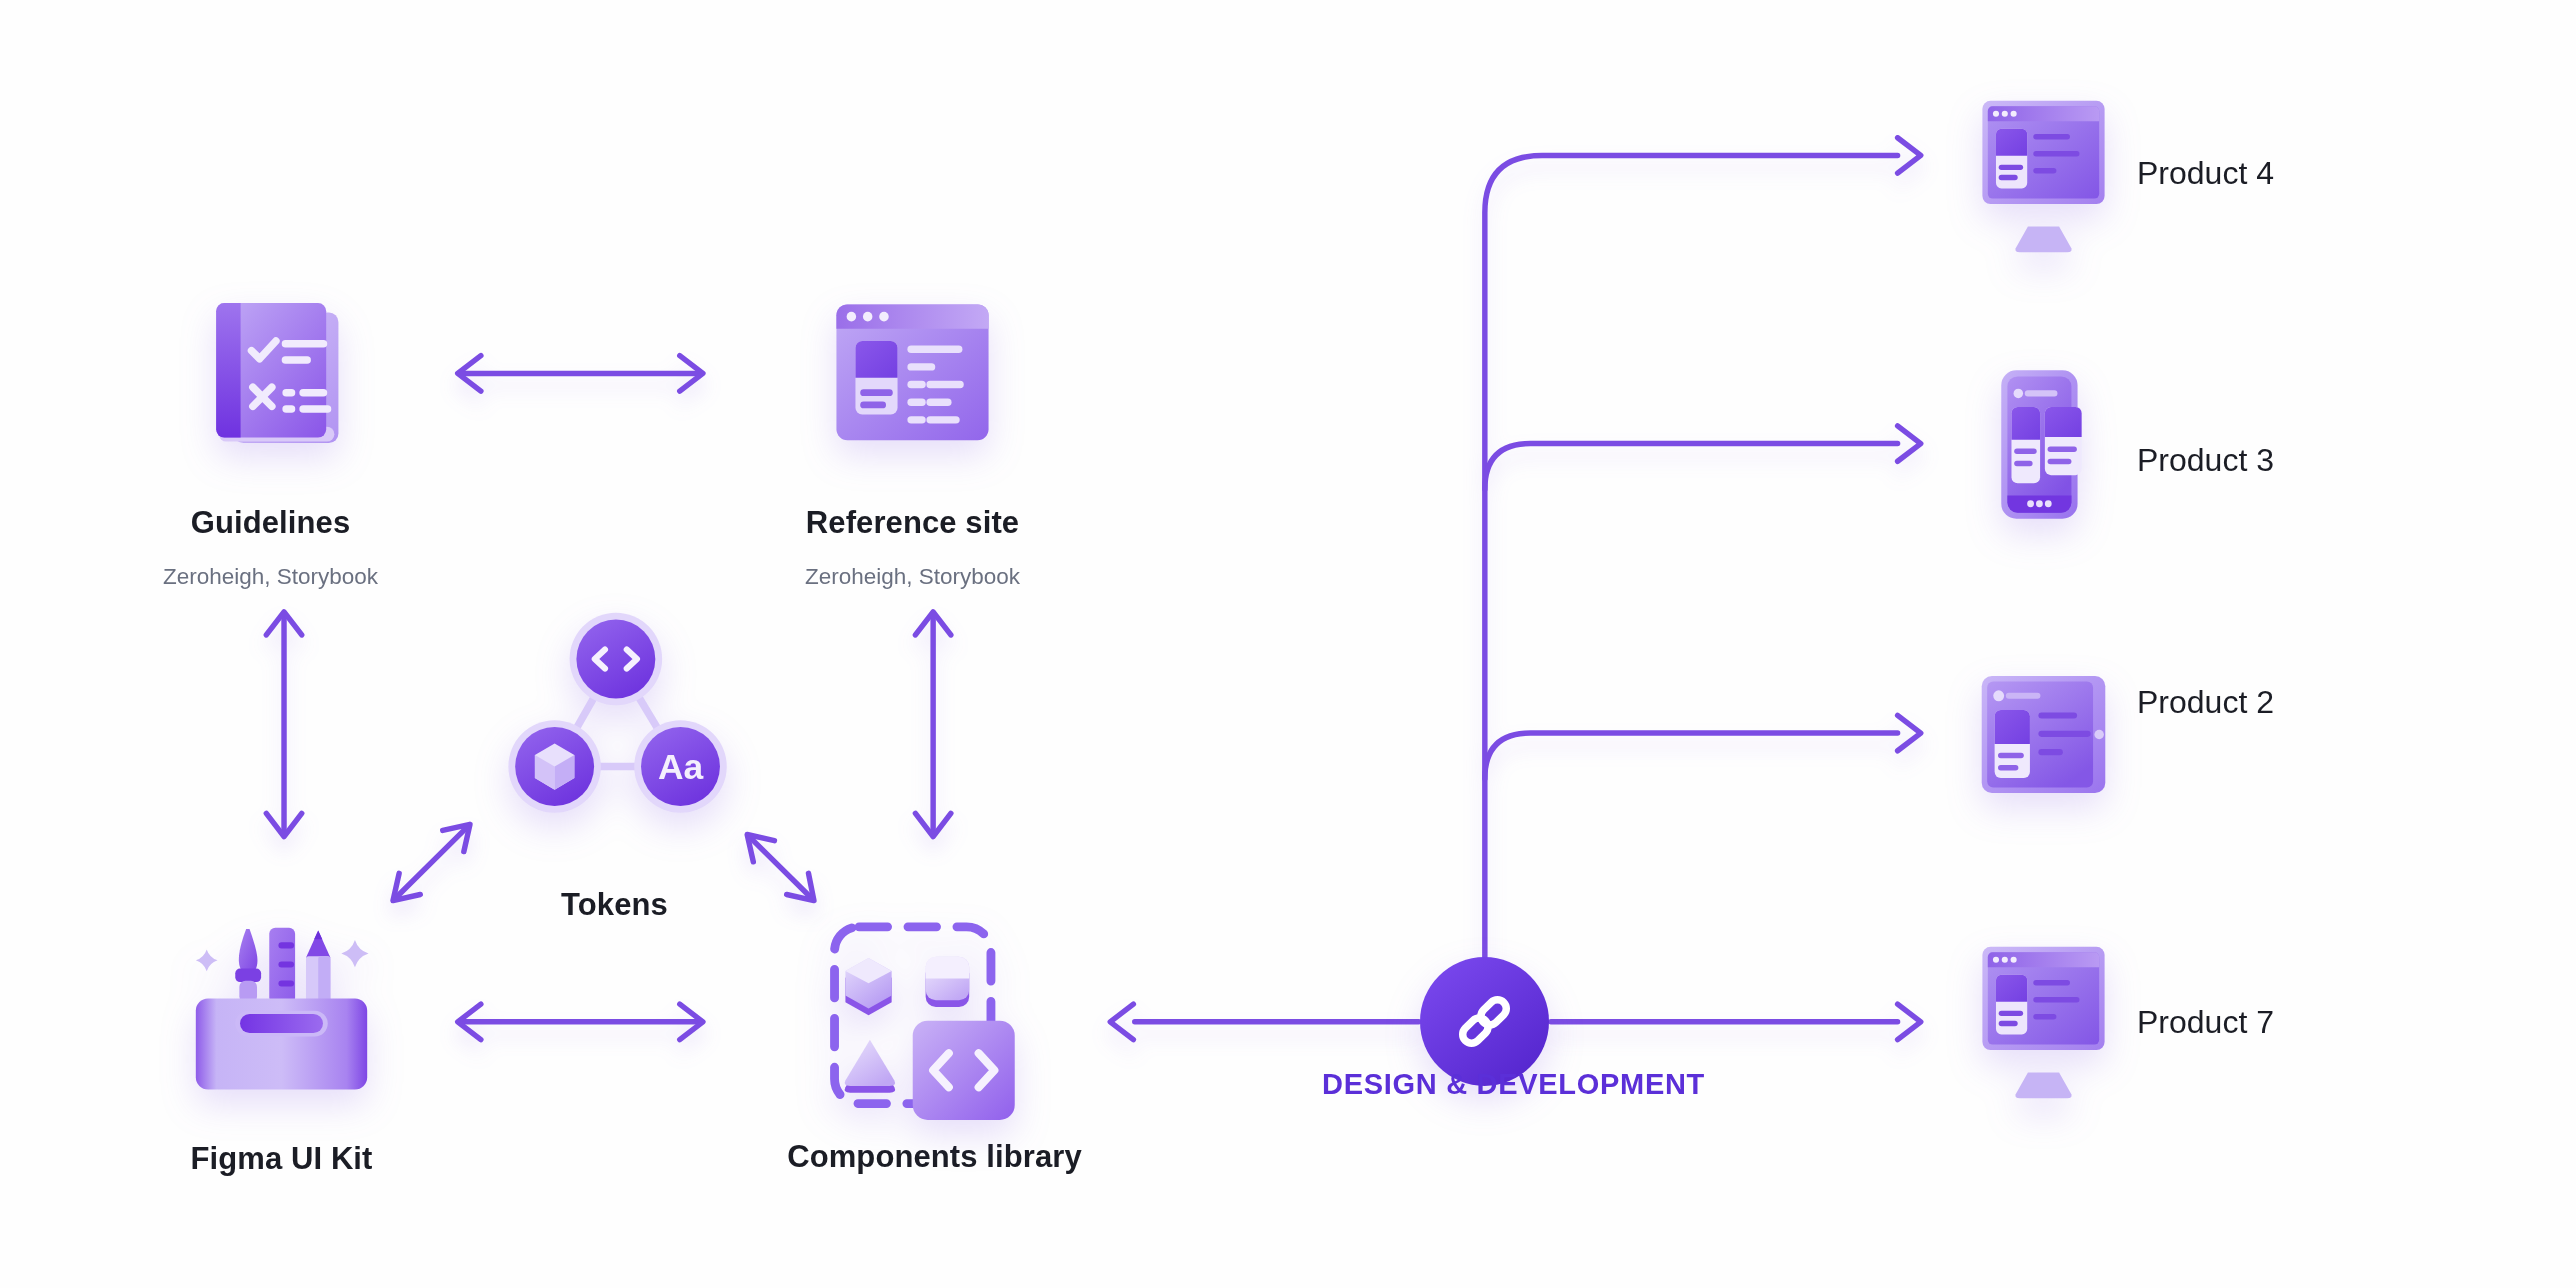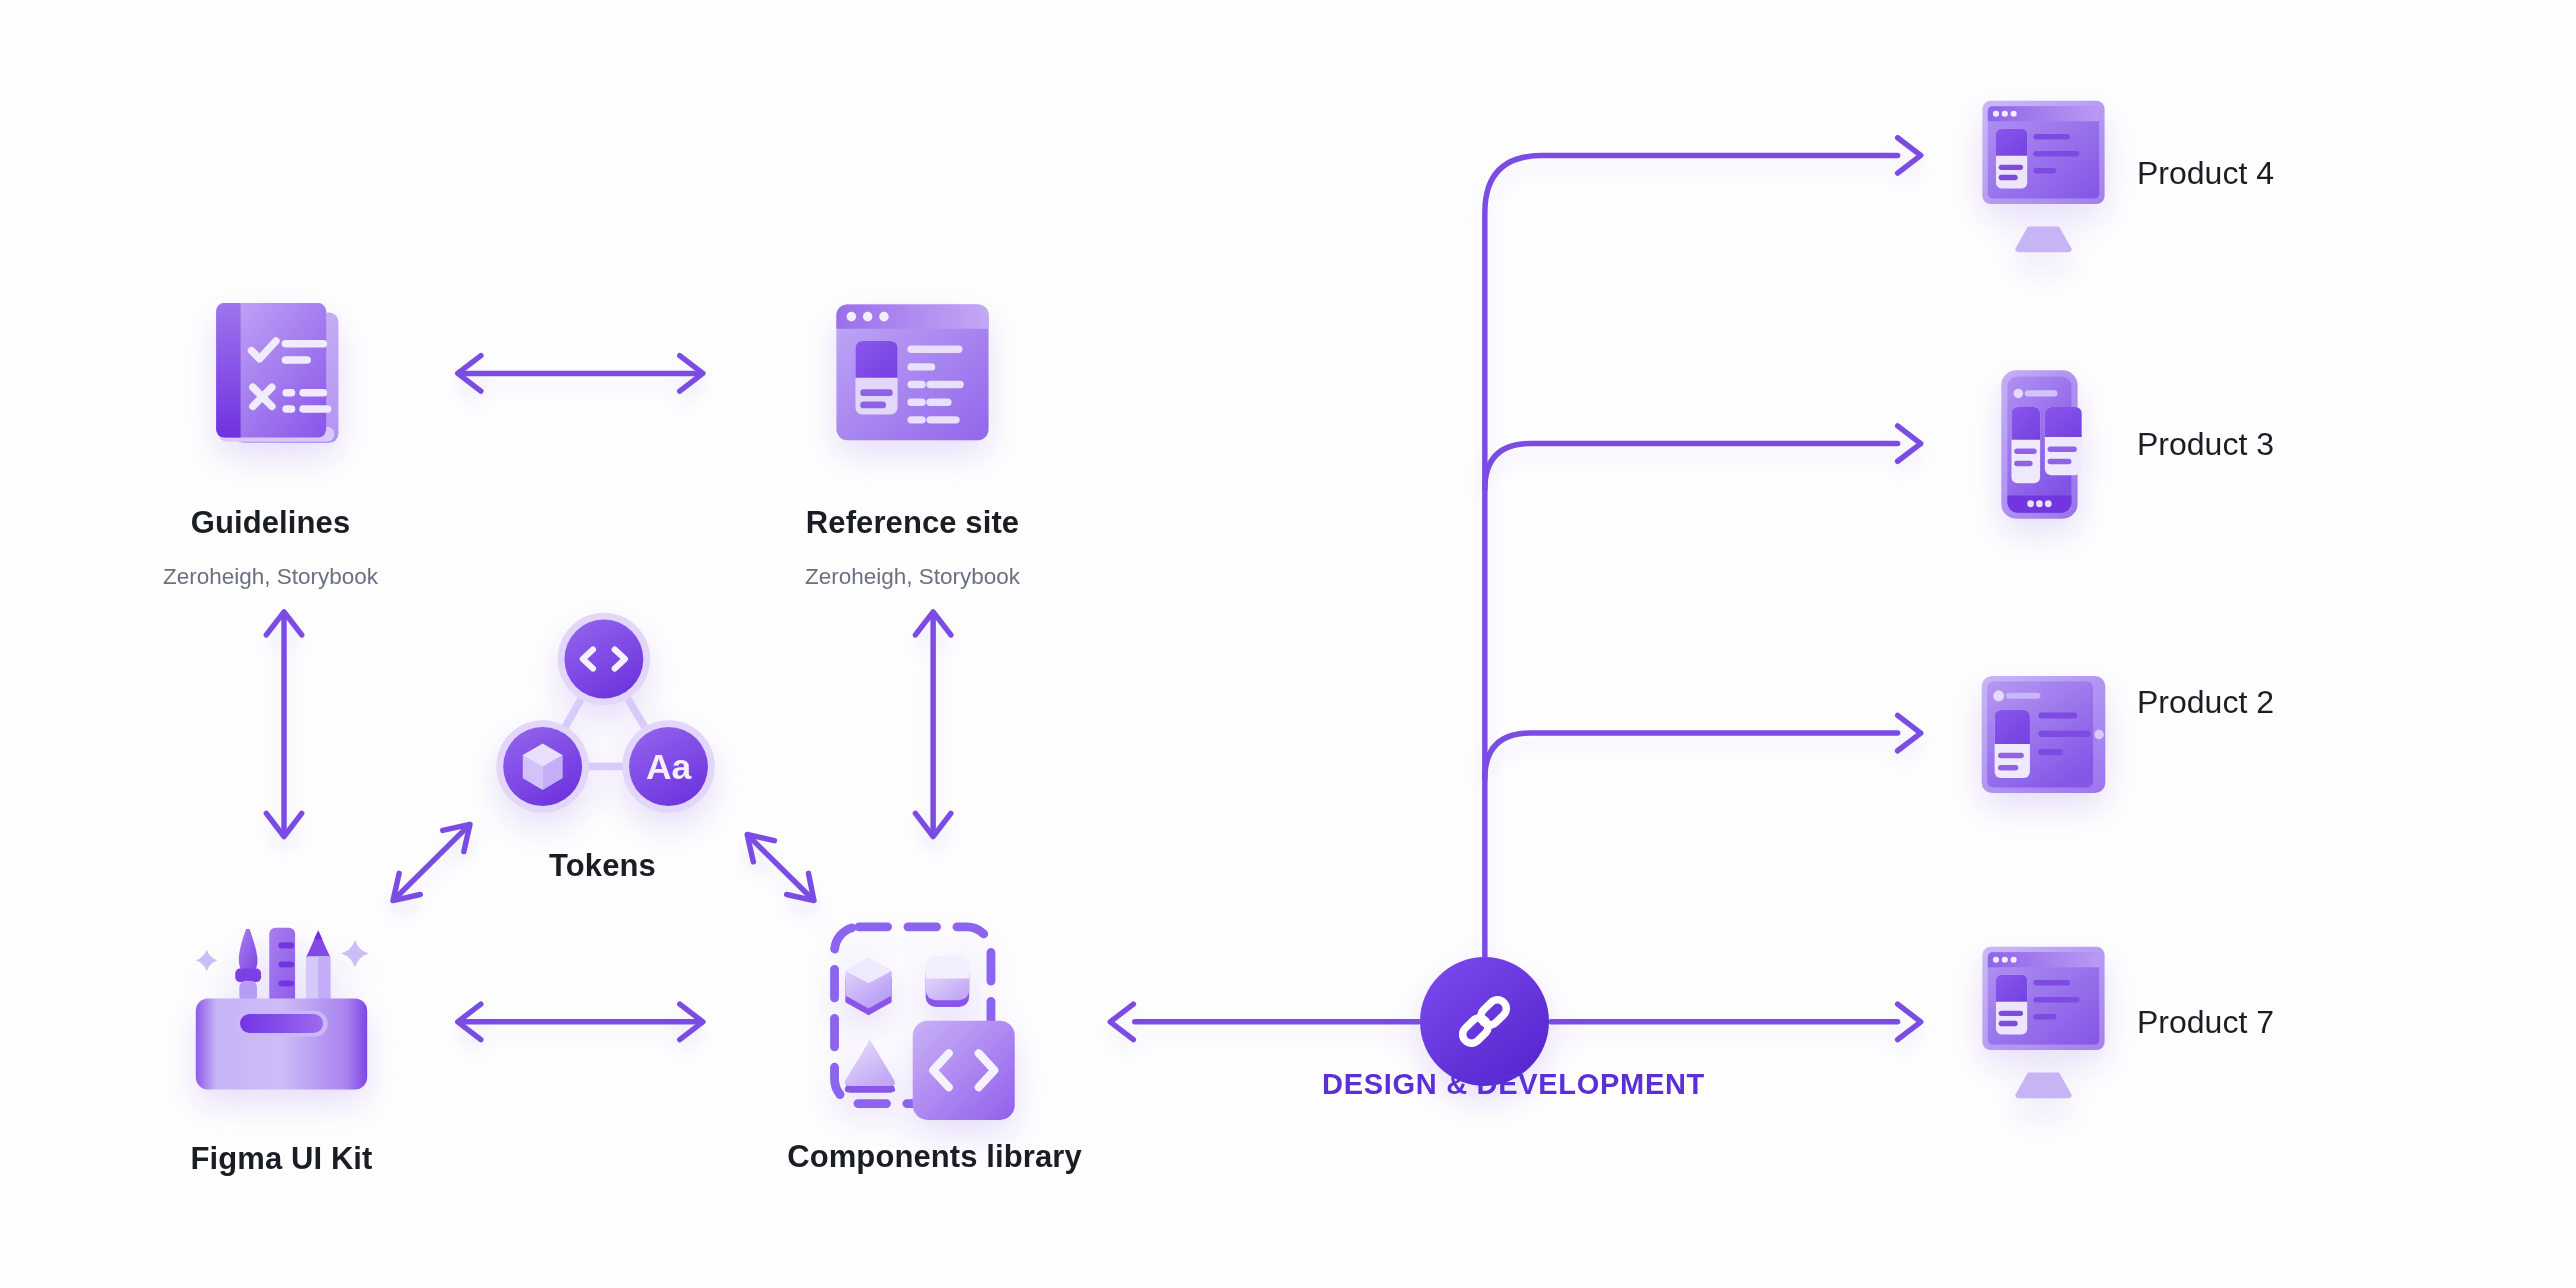--- a/index.html
+++ b/index.html
@@ -157,21 +157,21 @@
         <path d="M118,162 H134"></path>
           <path d="M146,162 H172"></path>
         <path d="M118,188 H134"></path>
           <path d="M146,188 H184"></path>
       </g>
     </svg>
     <div class="node-title">Reference site</div>
     <div class="node-sub">Zeroheigh, Storybook</div>
   </div>
 
-  <div class="node abs" style="left:412px;top:610px;width:381px;">
+  <div class="node abs" style="left:424px;top:610px;width:381px;gap:39px;">
     <svg class="node-icon" width="381" height="211" viewBox="0 0 560 310">
       <defs>
         <linearGradient id="gtok" x1="0" y1="0" x2="0.6" y2="1">
           <stop offset="0" stop-color="#9466ee"></stop>
             <stop offset="1" stop-color="#7036df"></stop>
         </linearGradient>
       </defs>
       <g stroke="#d8caf9" stroke-width="11">
         <line x1="282" y1="72" x2="192" y2="230"></line>
         <line x1="282" y1="72" x2="377" y2="230"></line>
@@ -395,21 +395,21 @@
       <g stroke="#8f63e8" stroke-width="8" stroke-linecap="round">
         <line x1="90" y1="122" x2="125" y2="122"></line>
         <line x1="90" y1="140" x2="117" y2="140"></line>
       </g>
     </g>
     <path d="M27,190 h94 v10 a15,15 0 0 1 -15,15 H42 a15,15 0 0 1 -15,-15 z" fill="#7236e0"></path>
     <circle cx="61" cy="202" r="5" fill="#e9e0fc"></circle>
       <circle cx="74" cy="202" r="5" fill="#e9e0fc"></circle>
       <circle cx="87" cy="202" r="5" fill="#e9e0fc"></circle>
   </svg>
-  <div class="abs product-label" style="left:2137px;top:422px;">Product 3</div>
+  <div class="abs product-label" style="left:2137px;top:438px;">Product 3</div>
 
   <svg class="abs node-icon" style="left:1979px;top:673px;" width="129" height="123" viewBox="0 0 190 180">
     <defs>
       <linearGradient id="gtab" x1="0" y1="0" x2="1" y2="1">
         <stop offset="0" stop-color="#c9b6f7"></stop>
           <stop offset="1" stop-color="#9a74ee"></stop>
       </linearGradient>
       <linearGradient id="gtab2" x1="0" y1="0" x2="0.7" y2="1">
         <stop offset="0" stop-color="#b598f3"></stop>
           <stop offset="1" stop-color="#8457e6"></stop>

